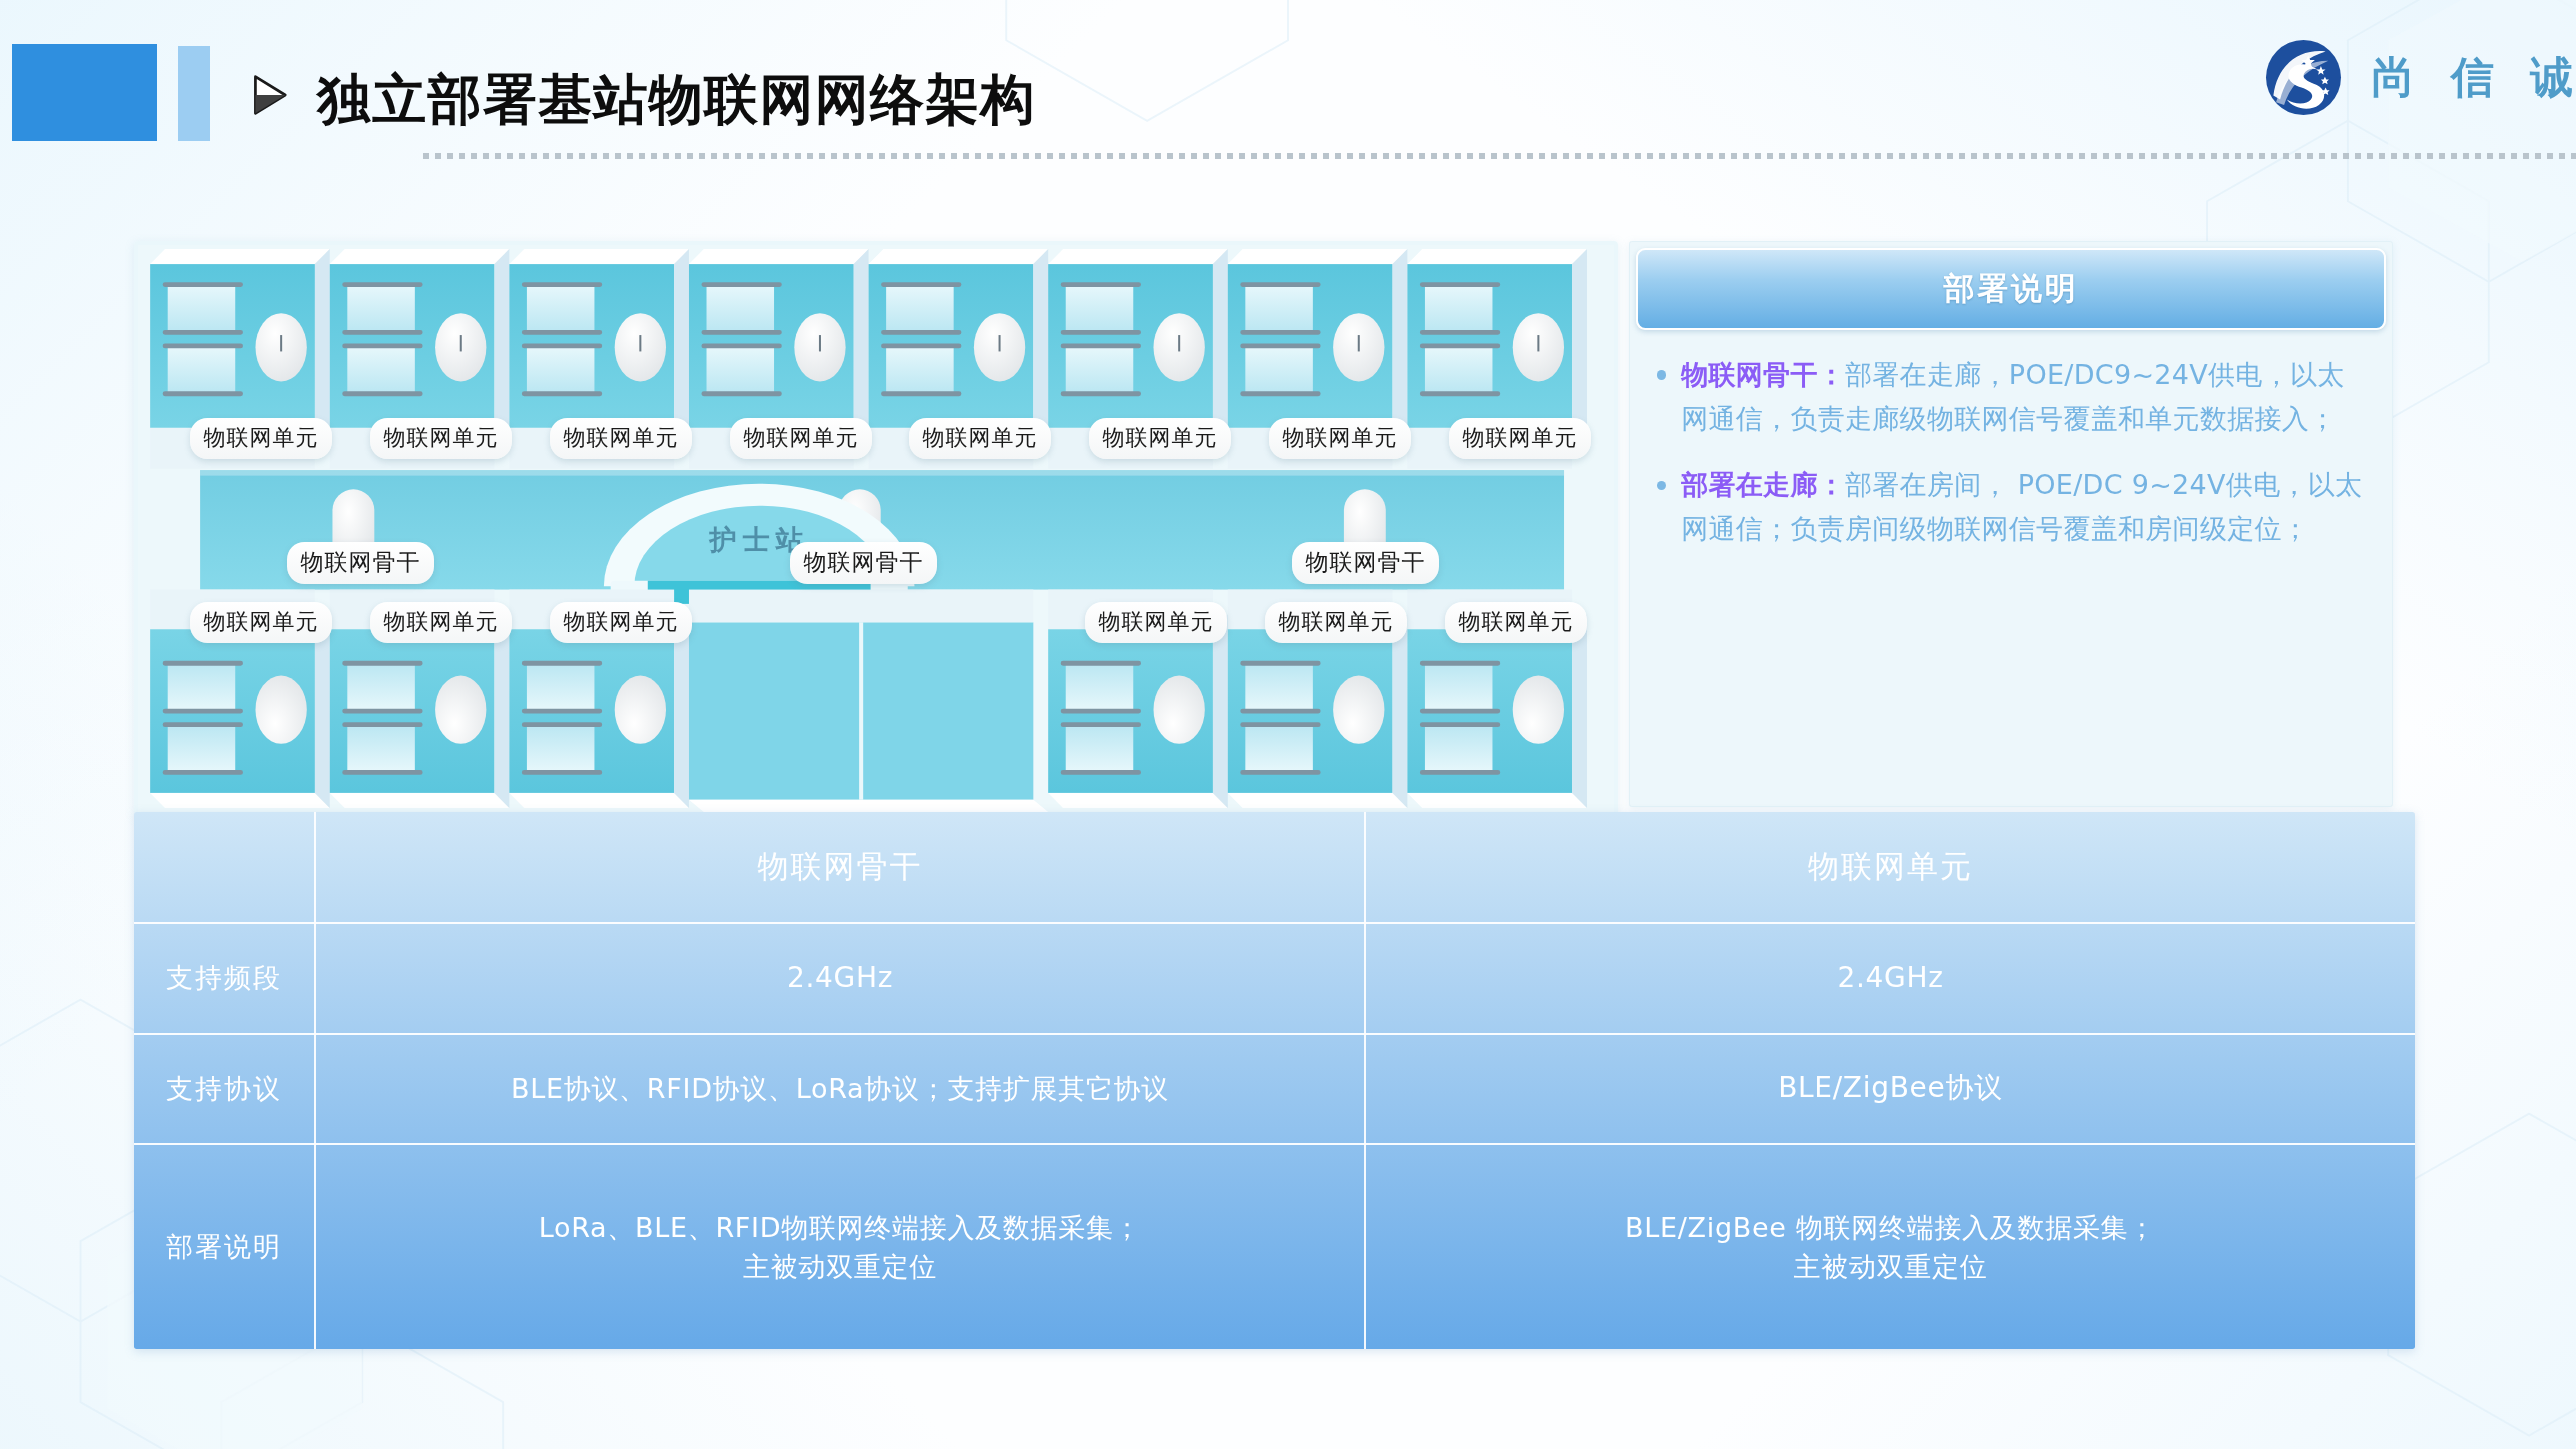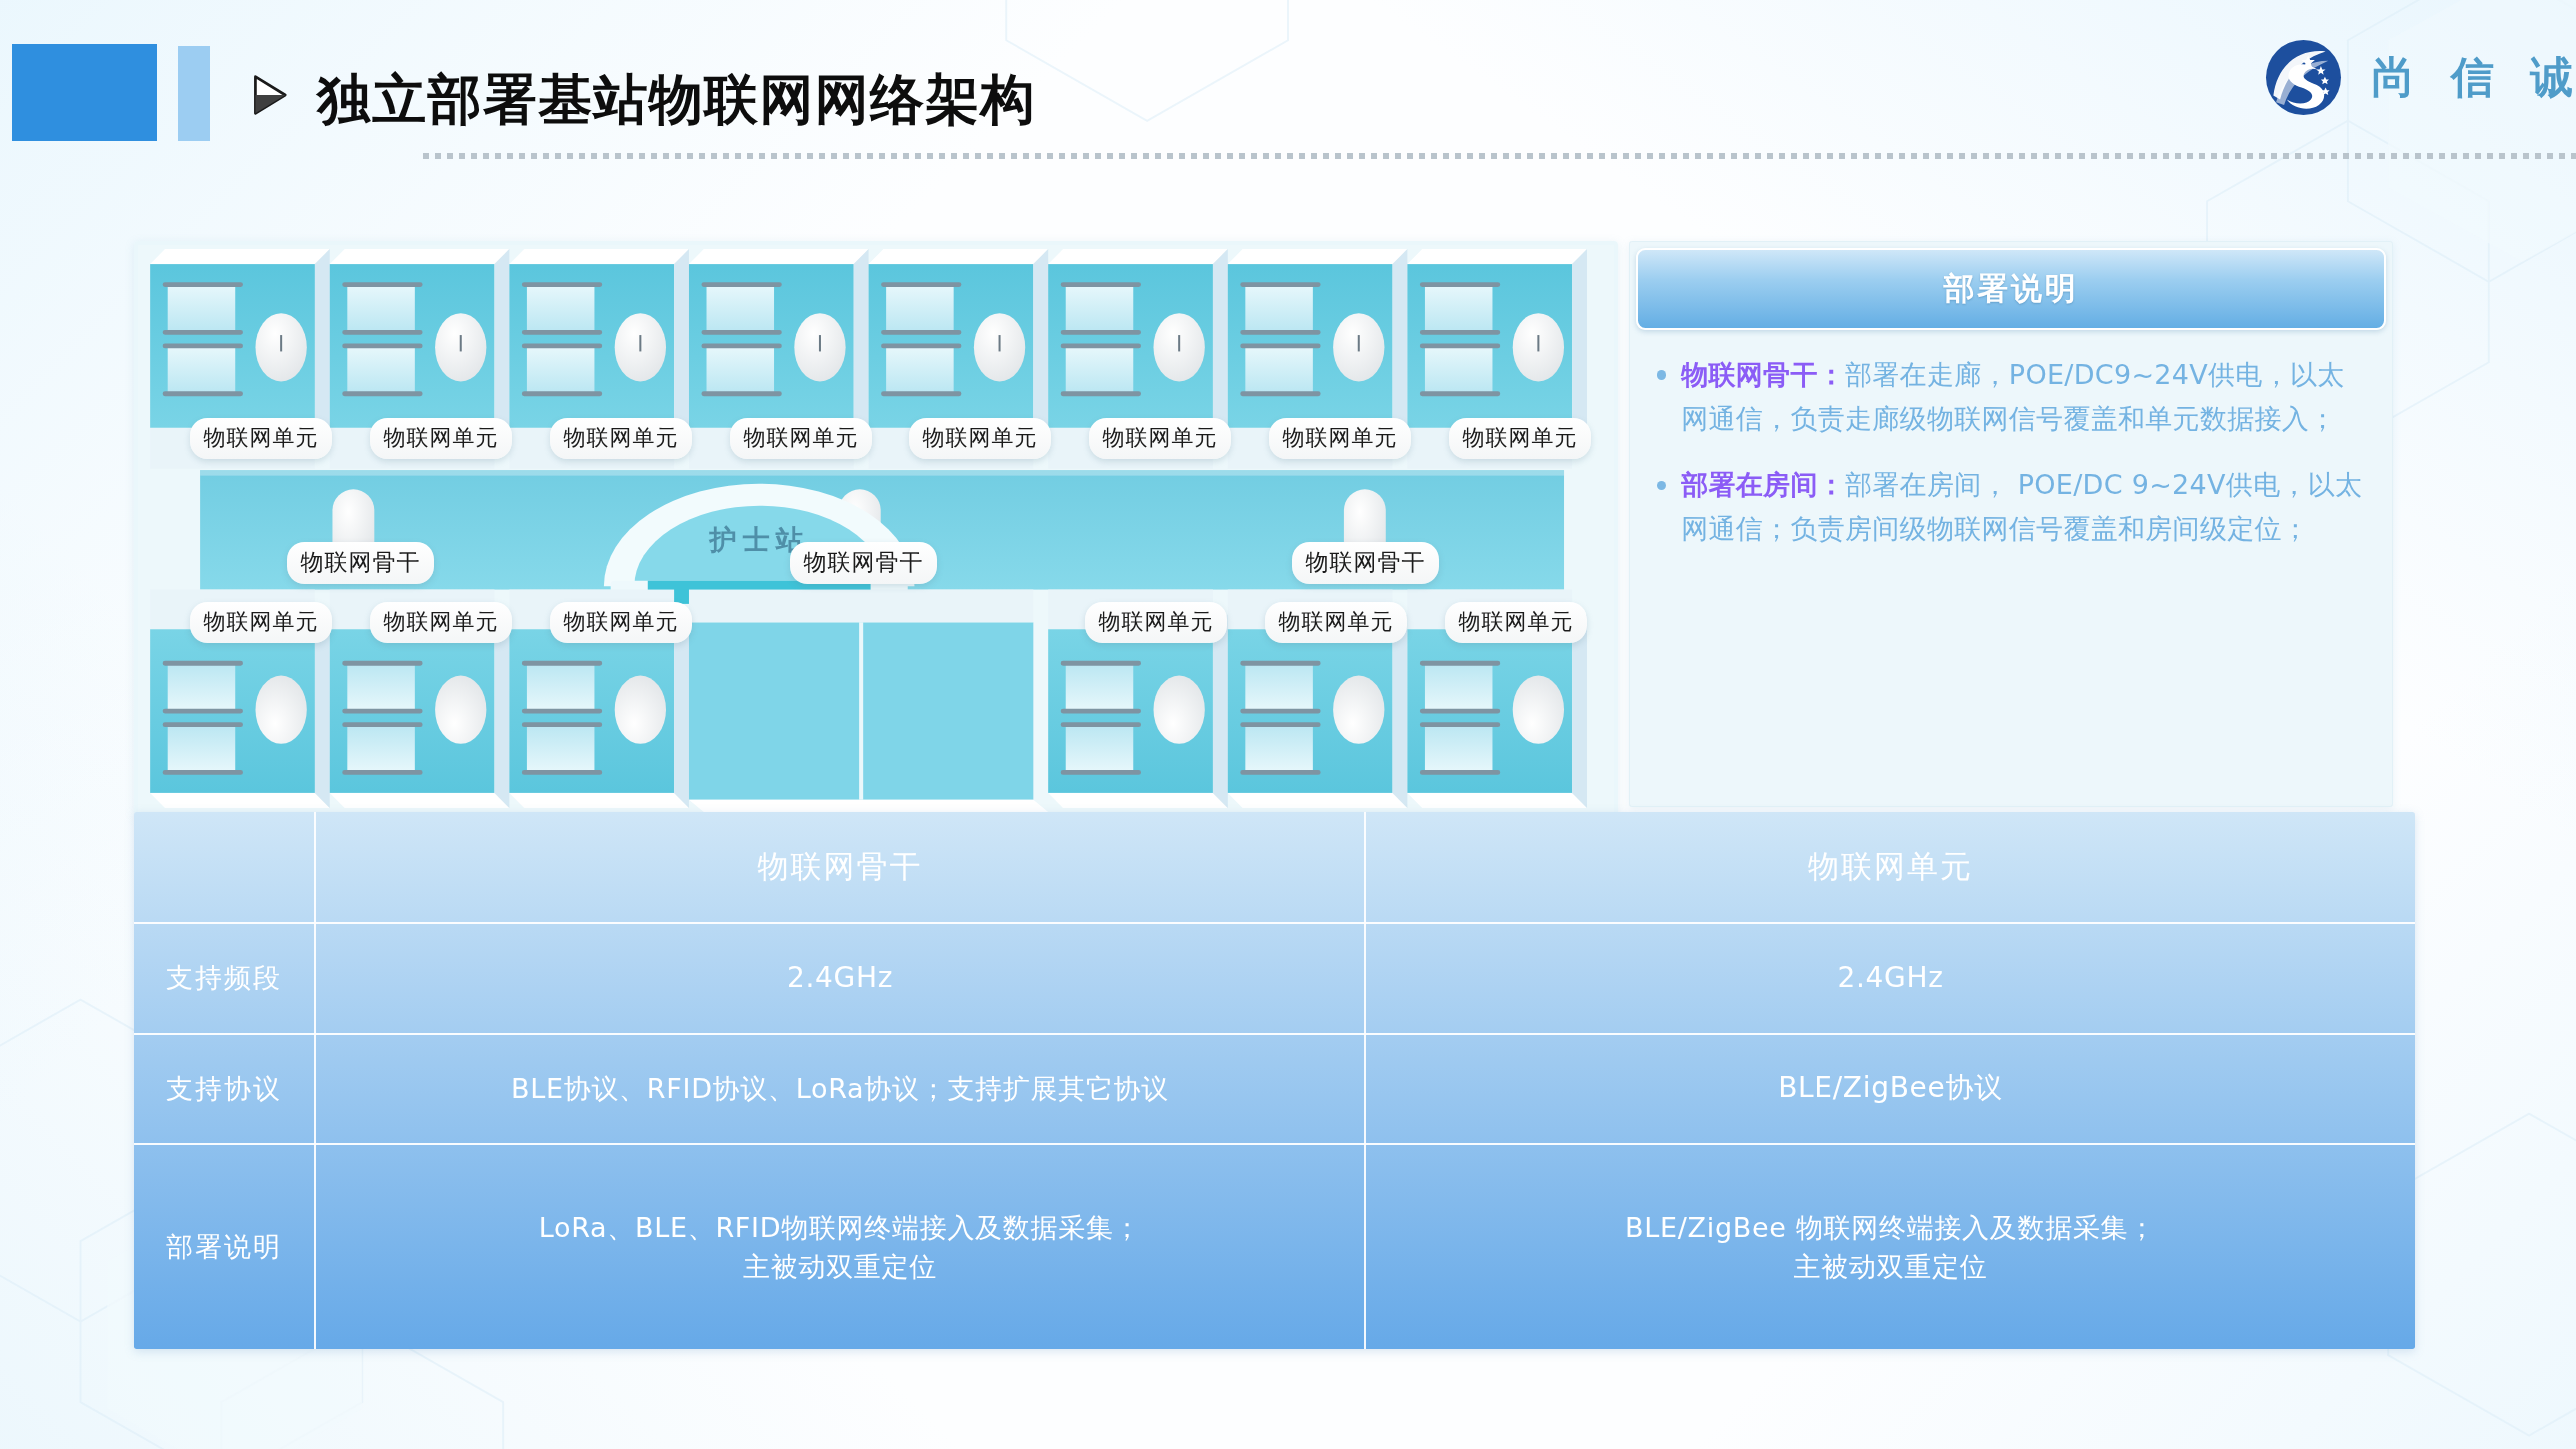--- a/index.html
+++ b/index.html
@@ -408,21 +408,21 @@
   <div id="info-head">
     <span>部署说明</span>
   </div>
   <div id="info-body">
     <div class="bullet-row">
       <div class="bullet-dot"></div>
       <div class="bullet-text"><b>物联网骨干：</b><span>部署在走廊，POE/DC9~24V供电，以太网通信，负责走廊级物联网信号覆盖和单元数据接入；</span></div>
     </div>
     <div class="bullet-row">
       <div class="bullet-dot"></div>
-      <div class="bullet-text"><b>部署在房间：</b><span>部署在房间， POE/DC 9~24V供电，以太网通信；负责房间级物联网信号覆盖和房间级定位；</span></div>
+      <div class="bullet-text"><b>部署在走廊：</b><span>部署在房间， POE/DC 9~24V供电，以太网通信；负责房间级物联网信号覆盖和房间级定位；</span></div>
     </div>
   </div>
 </div>
 
 <div id="spec-table">
   <table>
     <colgroup>
         <col class="col-hdr" style="width:181px;">
         <col style="width:1050px;">
         <col>

